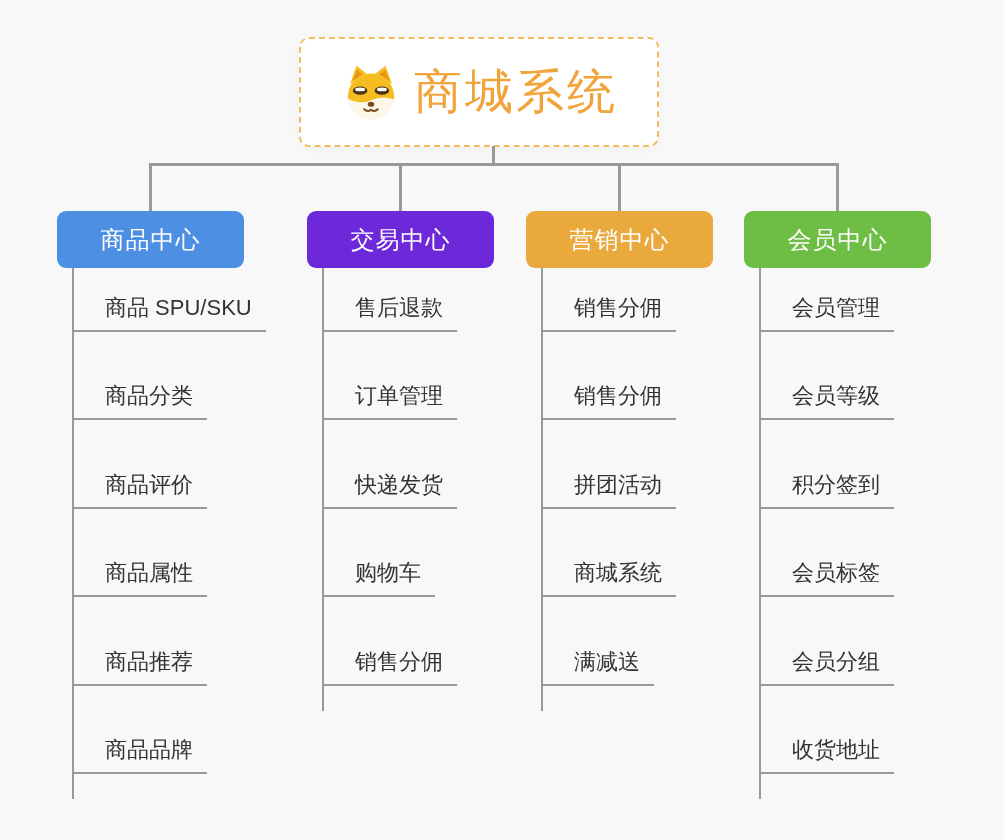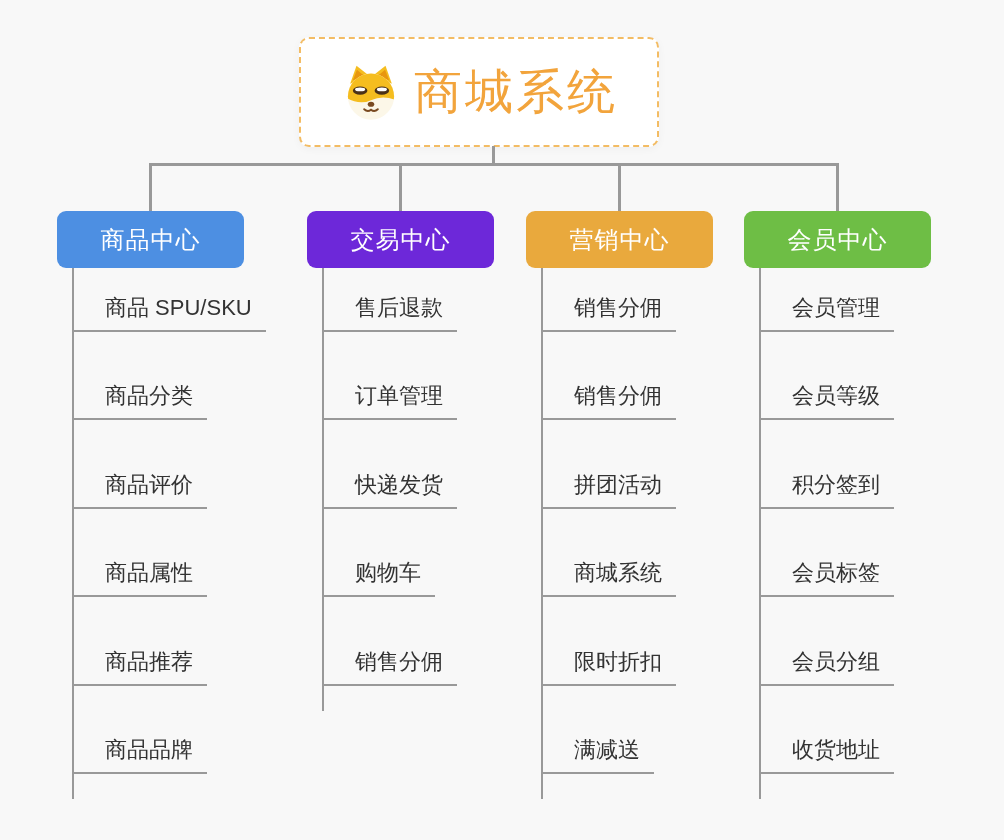--- a/index.html
+++ b/index.html
@@ -165,23 +165,20 @@
           <div class="leaf-row">
             <span class="leaf">销售分佣</span>
           </div>
           <div class="leaf-row">
             <span class="leaf">拼团活动</span>
           </div>
           <div class="leaf-row">
             <span class="leaf">商城系统</span>
           </div>
           <div class="leaf-row">
-            <span class="leaf">限时折扣</span>
-          </div>
-          <div class="leaf-row">
             <span class="leaf">满减送</span>
           </div>
         </div>
       </div>
       <div class="branch" style="left: 744px;">
         <div class="branch-header" style="background: rgb(110, 190, 69);">会员中心</div>
         <div class="branch-leaves">
           <div class="leaf-row">
             <span class="leaf">会员管理</span>
           </div>

